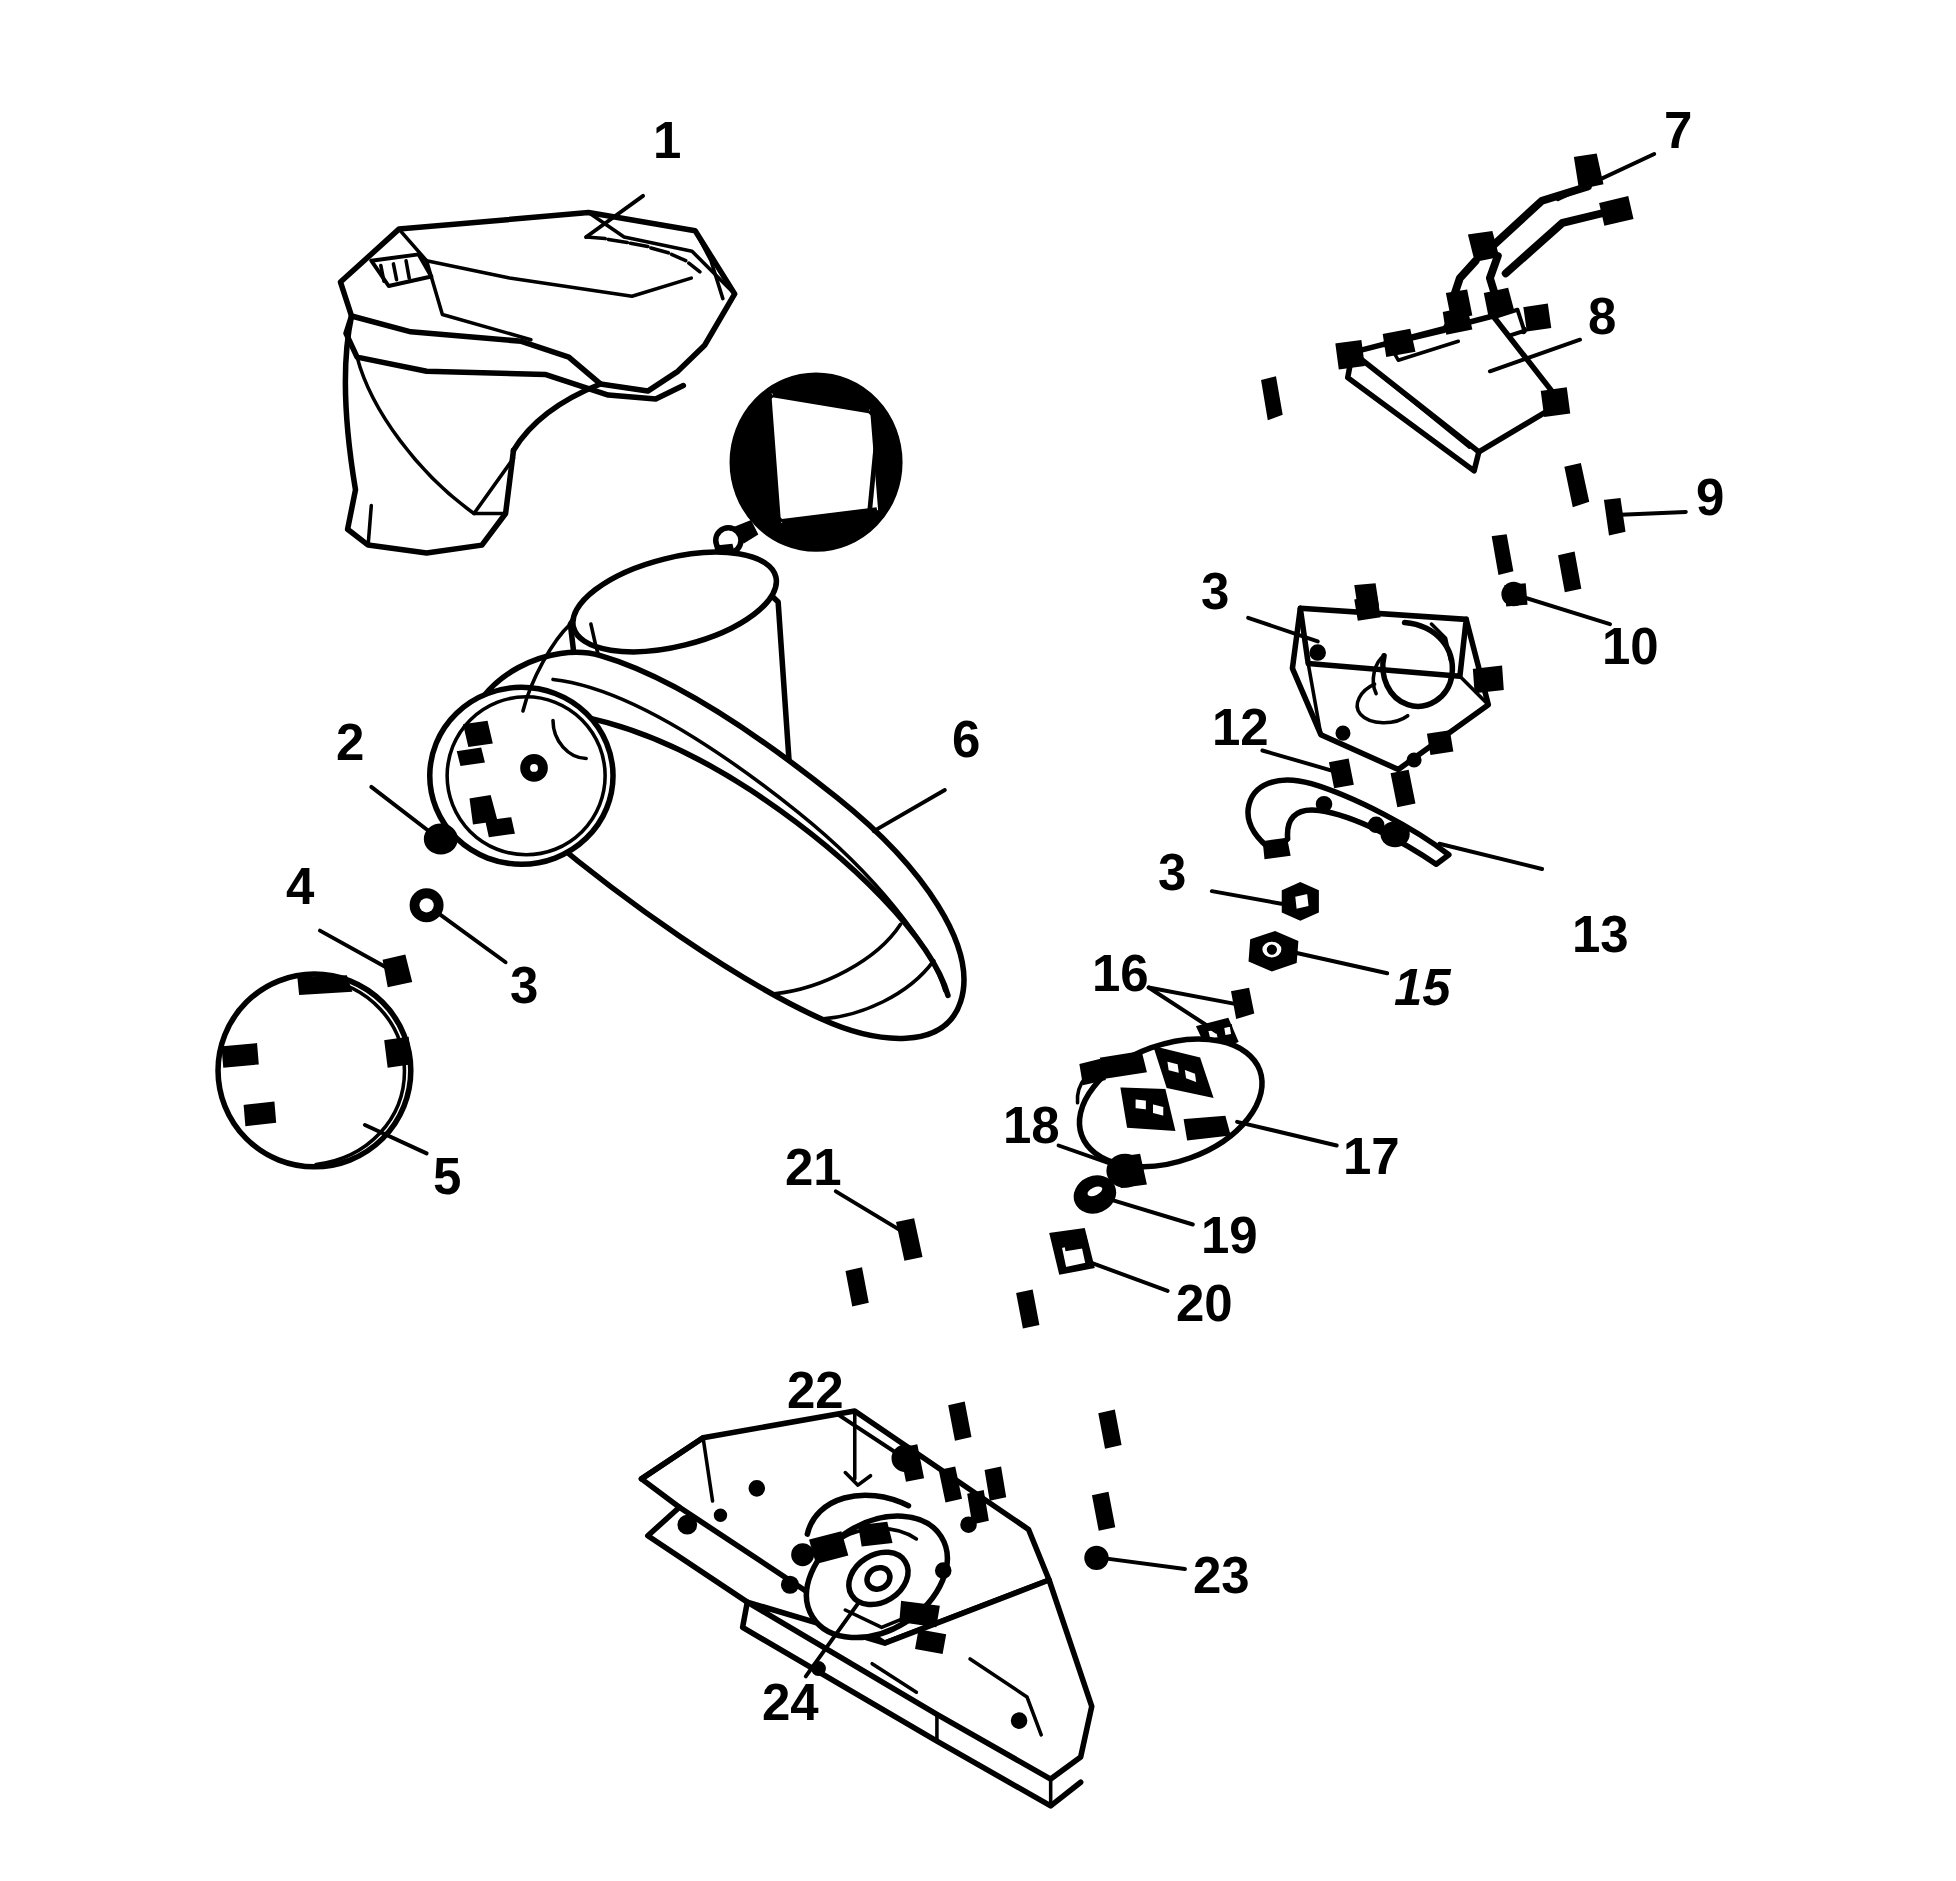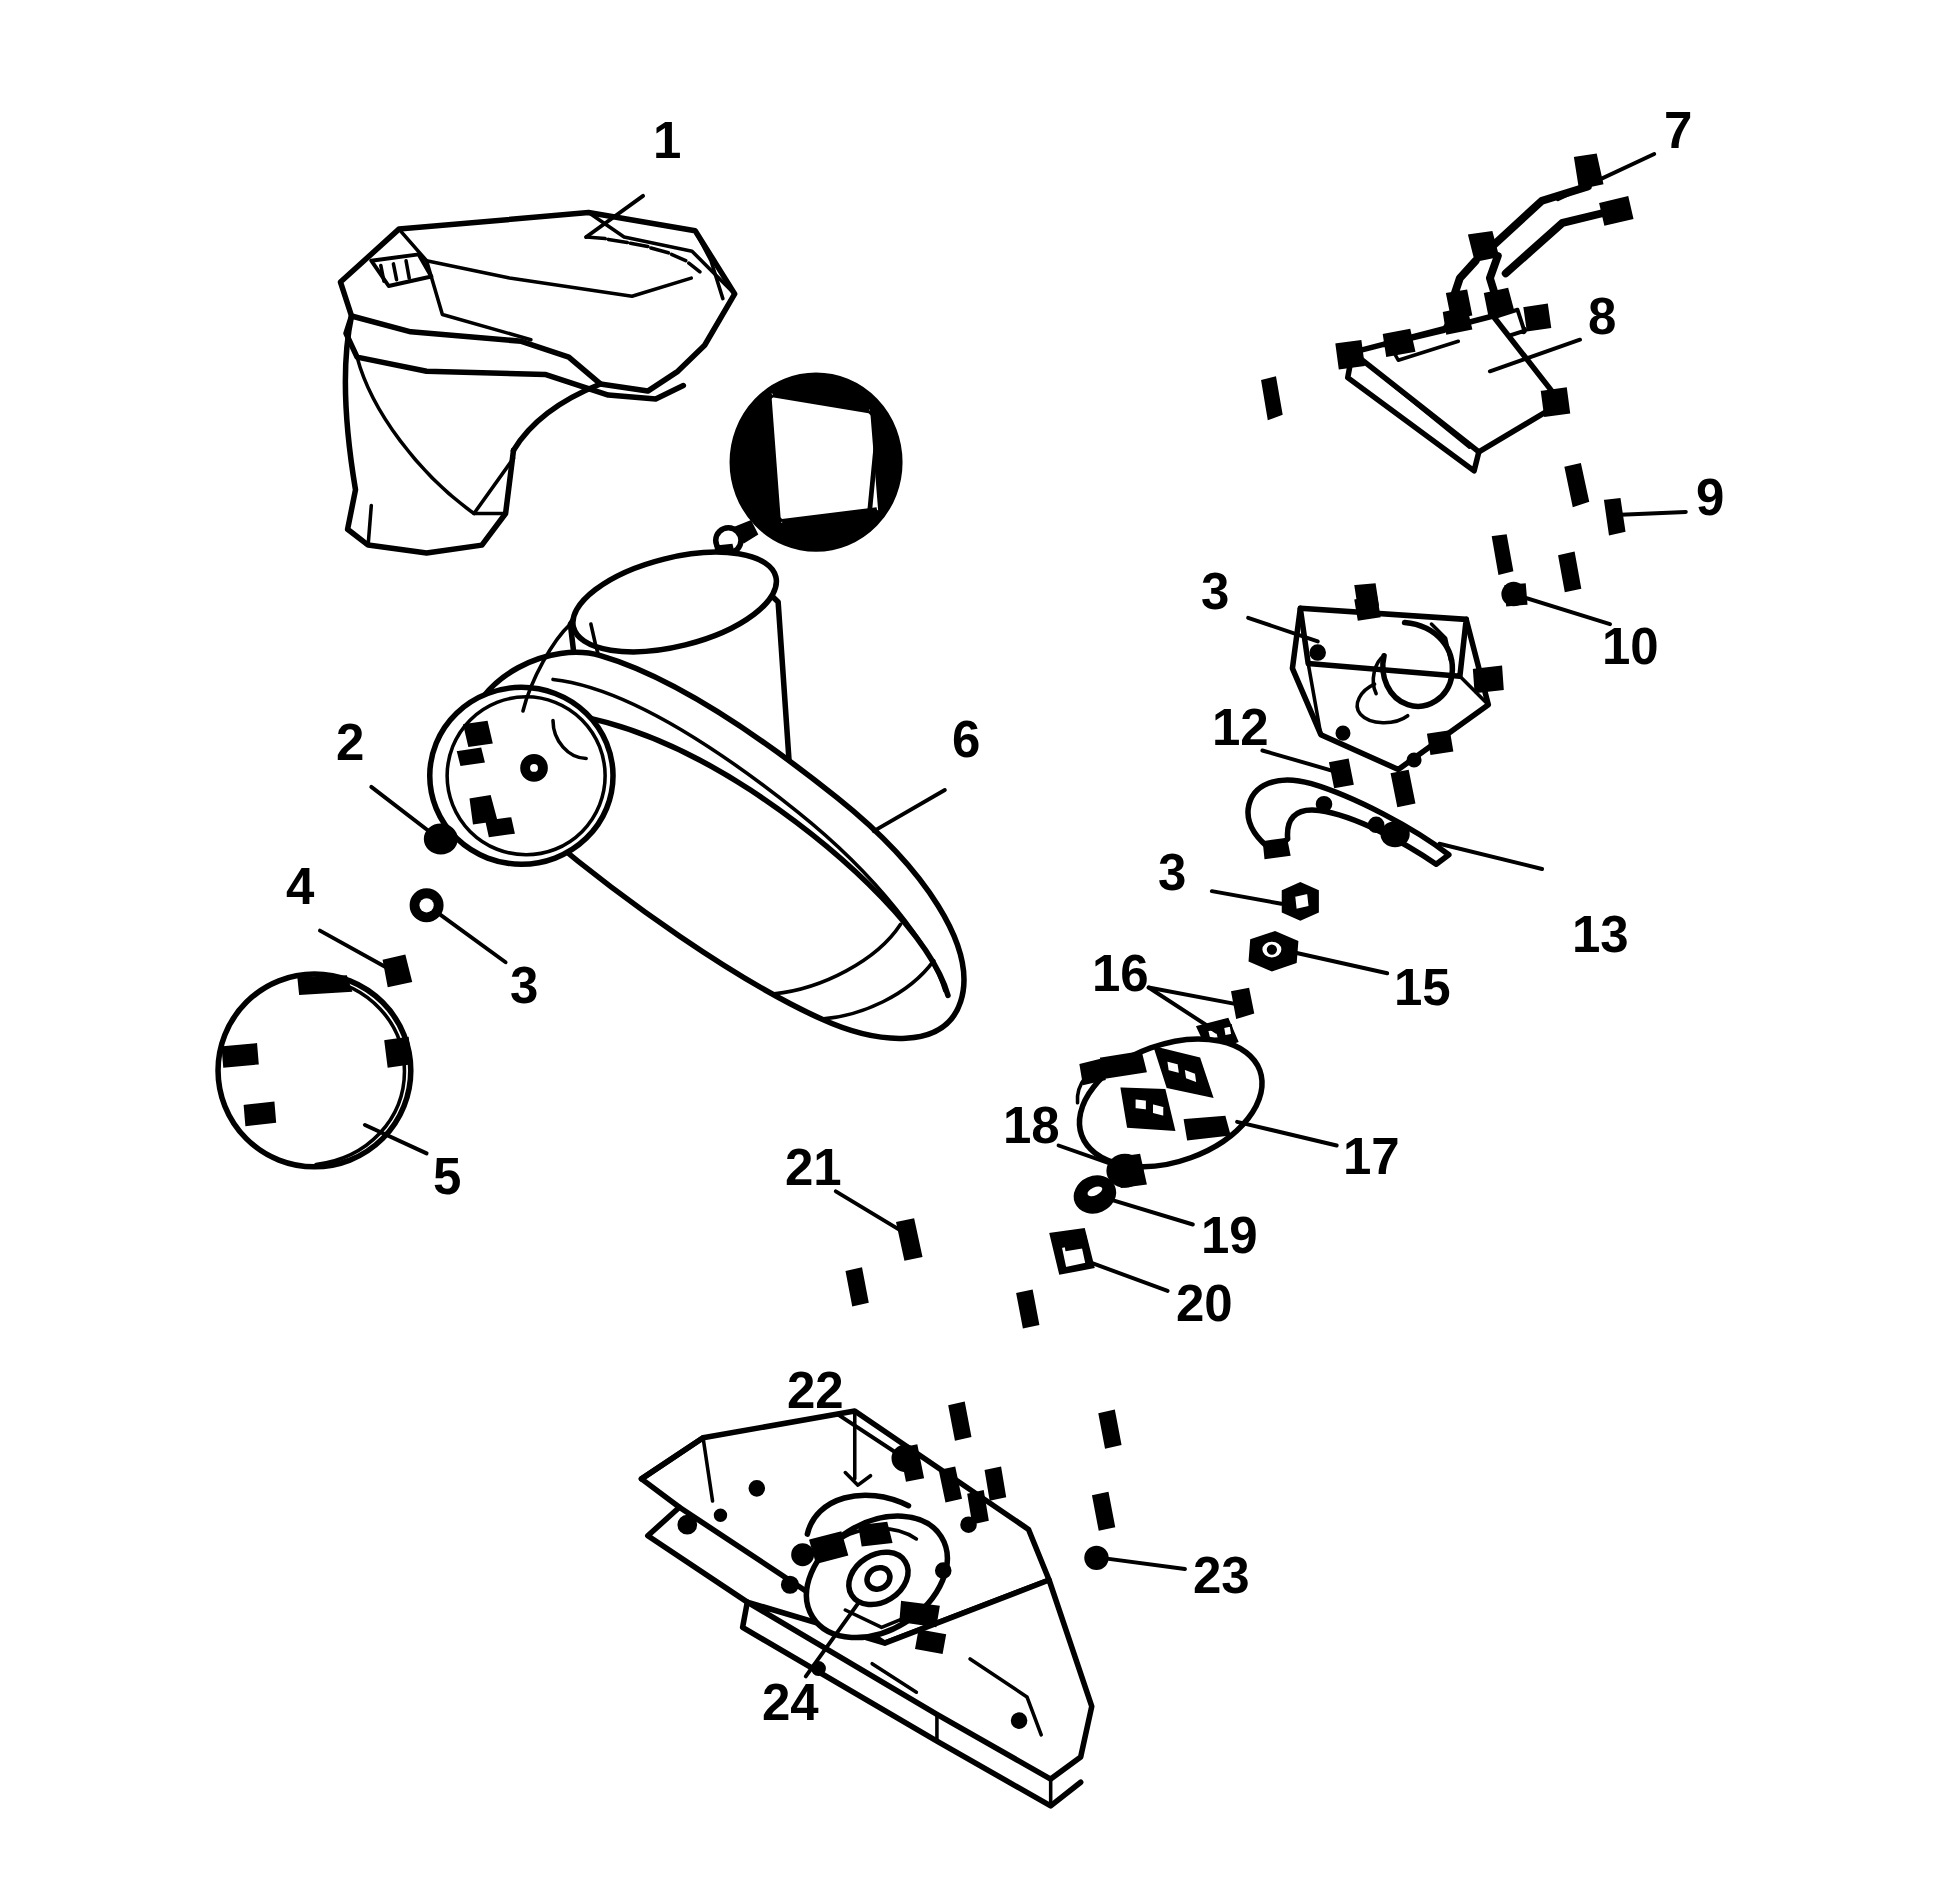--- a/index.html
+++ b/index.html
@@ -326,21 +326,21 @@
   <div class="callout" style="left:433px;  top:1151px;">5</div>
   <div class="callout" style="left:952px; top:714px;">6</div>
   <div class="callout" style="left:1664px; top:105px;">7</div>
   <div class="callout" style="left:1588px; top:291px;">8</div>
   <div class="callout" style="left:1696px; top:472px;">9</div>
   <div class="callout" style="left:1602px; top:621px;">10</div>
   <div class="callout" style="left:1201px; top:566px;">3</div>
   <div class="callout" style="left:1212px; top:702px;">12</div>
   <div class="callout" style="left:1572px; top:861px;margin-top:48px;">13</div>
   <div class="callout" style="left:1158px; top:847px;">3</div>
-  <div class="callout" style="left:1394px; top:962px;">15</div>
+  <div class="callout" style="left:1394px; top:962px;font-style:italic;">15</div>
   <div class="callout" style="left:1092px; top:948px;">16</div>
   <div class="callout" style="left:1343px; top:1131px;text-align:center;">17</div>
   <div class="callout" style="left:1003px; top:1100px;">18</div>
   <div class="callout" style="left:1201px; top:1210px;">19</div>
   <div class="callout" style="left:1176px; top:1278px;">20</div>
   <div class="callout" style="left:785px;  top:1142px;">21</div>
   <div class="callout" style="left:787px;  top:1365px;">22</div>
   <div class="callout" style="left:1193px; top:1550px;">23</div>
   <div class="callout" style="left:762px;  top:1677px;">24</div>
 

